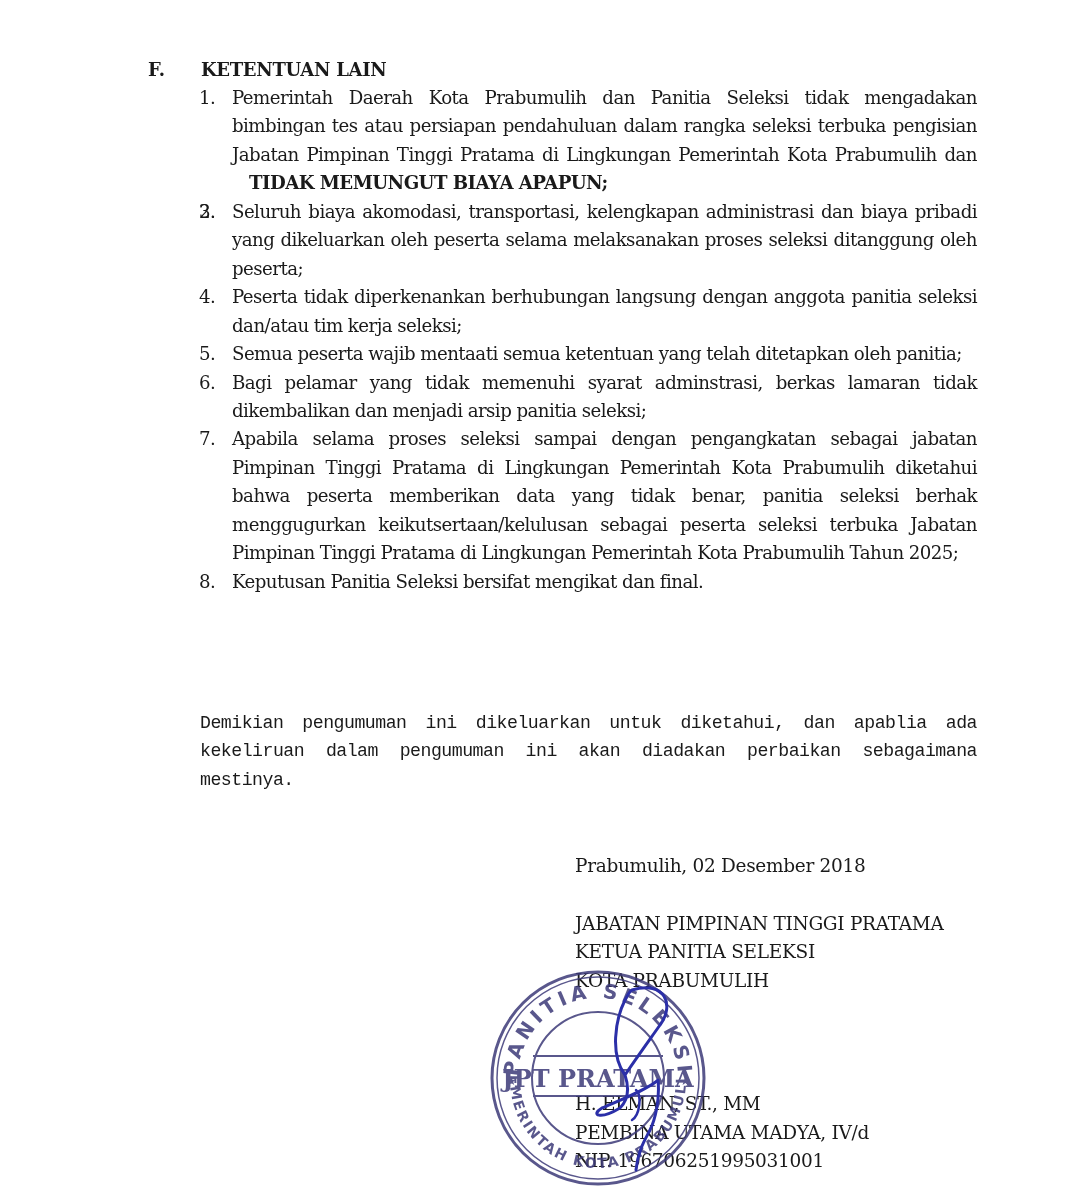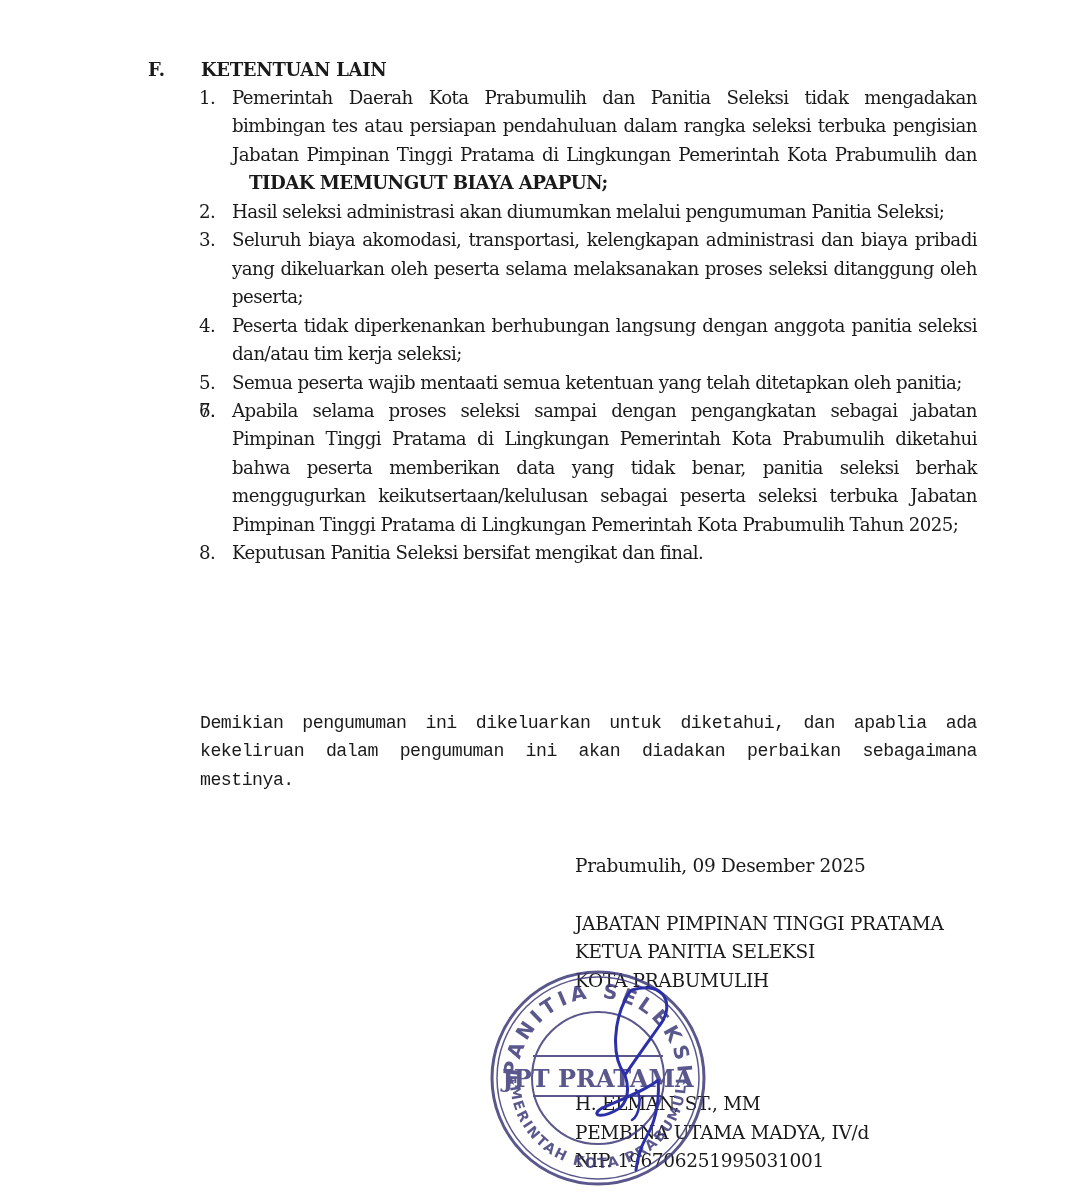--- a/index.html
+++ b/index.html
@@ -110,51 +110,51 @@
     <span class="letter">F.</span><span>KETENTUAN LAIN</span>
   </div>
 
   <ol class="list">
     <li class="list-item">
       <span class="num">1.</span>
       <span class="body-text"><span>Pemerintah Daerah Kota Prabumulih dan Panitia Seleksi tidak mengadakan bimbingan tes atau persiapan pendahuluan dalam rangka seleksi terbuka pengisian Jabatan Pimpinan Tinggi Pratama di Lingkungan Pemerintah Kota Prabumulih dan </span><b>TIDAK MEMUNGUT BIAYA APAPUN;</b></span>
     </li>
     <li class="list-item">
       <span class="num">2.</span>
-      <span class="body-text">Hasil seleksi administrasi akan diumumkan melalui pengumuman Panitia Seleksi;</span>
     </li>
     <li class="list-item">
       <span class="num">3.</span>
       <span class="body-text">Seluruh biaya akomodasi, transportasi, kelengkapan administrasi dan biaya pribadi yang dikeluarkan oleh peserta selama melaksanakan proses seleksi ditanggung oleh peserta;</span>
     </li>
     <li class="list-item">
       <span class="num">4.</span>
       <span class="body-text">Peserta tidak diperkenankan berhubungan langsung dengan anggota panitia seleksi dan/atau tim kerja seleksi;</span>
     </li>
     <li class="list-item">
       <span class="num">5.</span>
       <span class="body-text">Semua peserta wajib mentaati semua ketentuan yang telah ditetapkan oleh panitia;</span>
     </li>
     <li class="list-item">
       <span class="num">6.</span>
+      <span class="body-text">Bagi pelamar yang tidak memenuhi syarat adminstrasi, berkas lamaran tidak dikembalikan dan menjadi arsip panitia seleksi;</span>
     </li>
     <li class="list-item">
       <span class="num">7.</span>
       <span class="body-text">Apabila selama proses seleksi sampai dengan pengangkatan sebagai jabatan Pimpinan Tinggi Pratama di Lingkungan Pemerintah Kota Prabumulih diketahui bahwa peserta memberikan data yang tidak benar, panitia seleksi berhak menggugurkan keikutsertaan/kelulusan sebagai peserta seleksi terbuka Jabatan Pimpinan Tinggi Pratama di Lingkungan Pemerintah Kota Prabumulih Tahun 2025;</span>
     </li>
     <li class="list-item">
       <span class="num">8.</span>
       <span class="body-text">Keputusan Panitia Seleksi bersifat mengikat dan final.</span>
     </li>
   </ol>
 
   <p class="closing" style="margin:0;font-family:Liberation Mono, monospace;">Demikian pengumuman ini dikeluarkan untuk diketahui, dan apablia ada kekeliruan dalam pengumuman ini akan diadakan perbaikan sebagaimana mestinya.</p>
 
   <div class="signature-block">
-    <span class="sig-line">Prabumulih, 09 Desember 2025</span>
+    <span class="sig-line">Prabumulih, 02 Desember 2018</span>
     <div class="gap"></div>
     <span class="sig-line">JABATAN PIMPINAN TINGGI PRATAMA</span>
     <span class="sig-line">KETUA PANITIA SELEKSI</span>
     <span class="sig-line">KOTA PRABUMULIH</span>
     <div class="gap-big"></div>
     <span class="sig-line">H. ELMAN, ST., MM</span>
     <span class="sig-line">PEMBINA UTAMA MADYA, IV/d</span>
     <span class="sig-line">NIP. 196706251995031001</span>
   </div>
 

